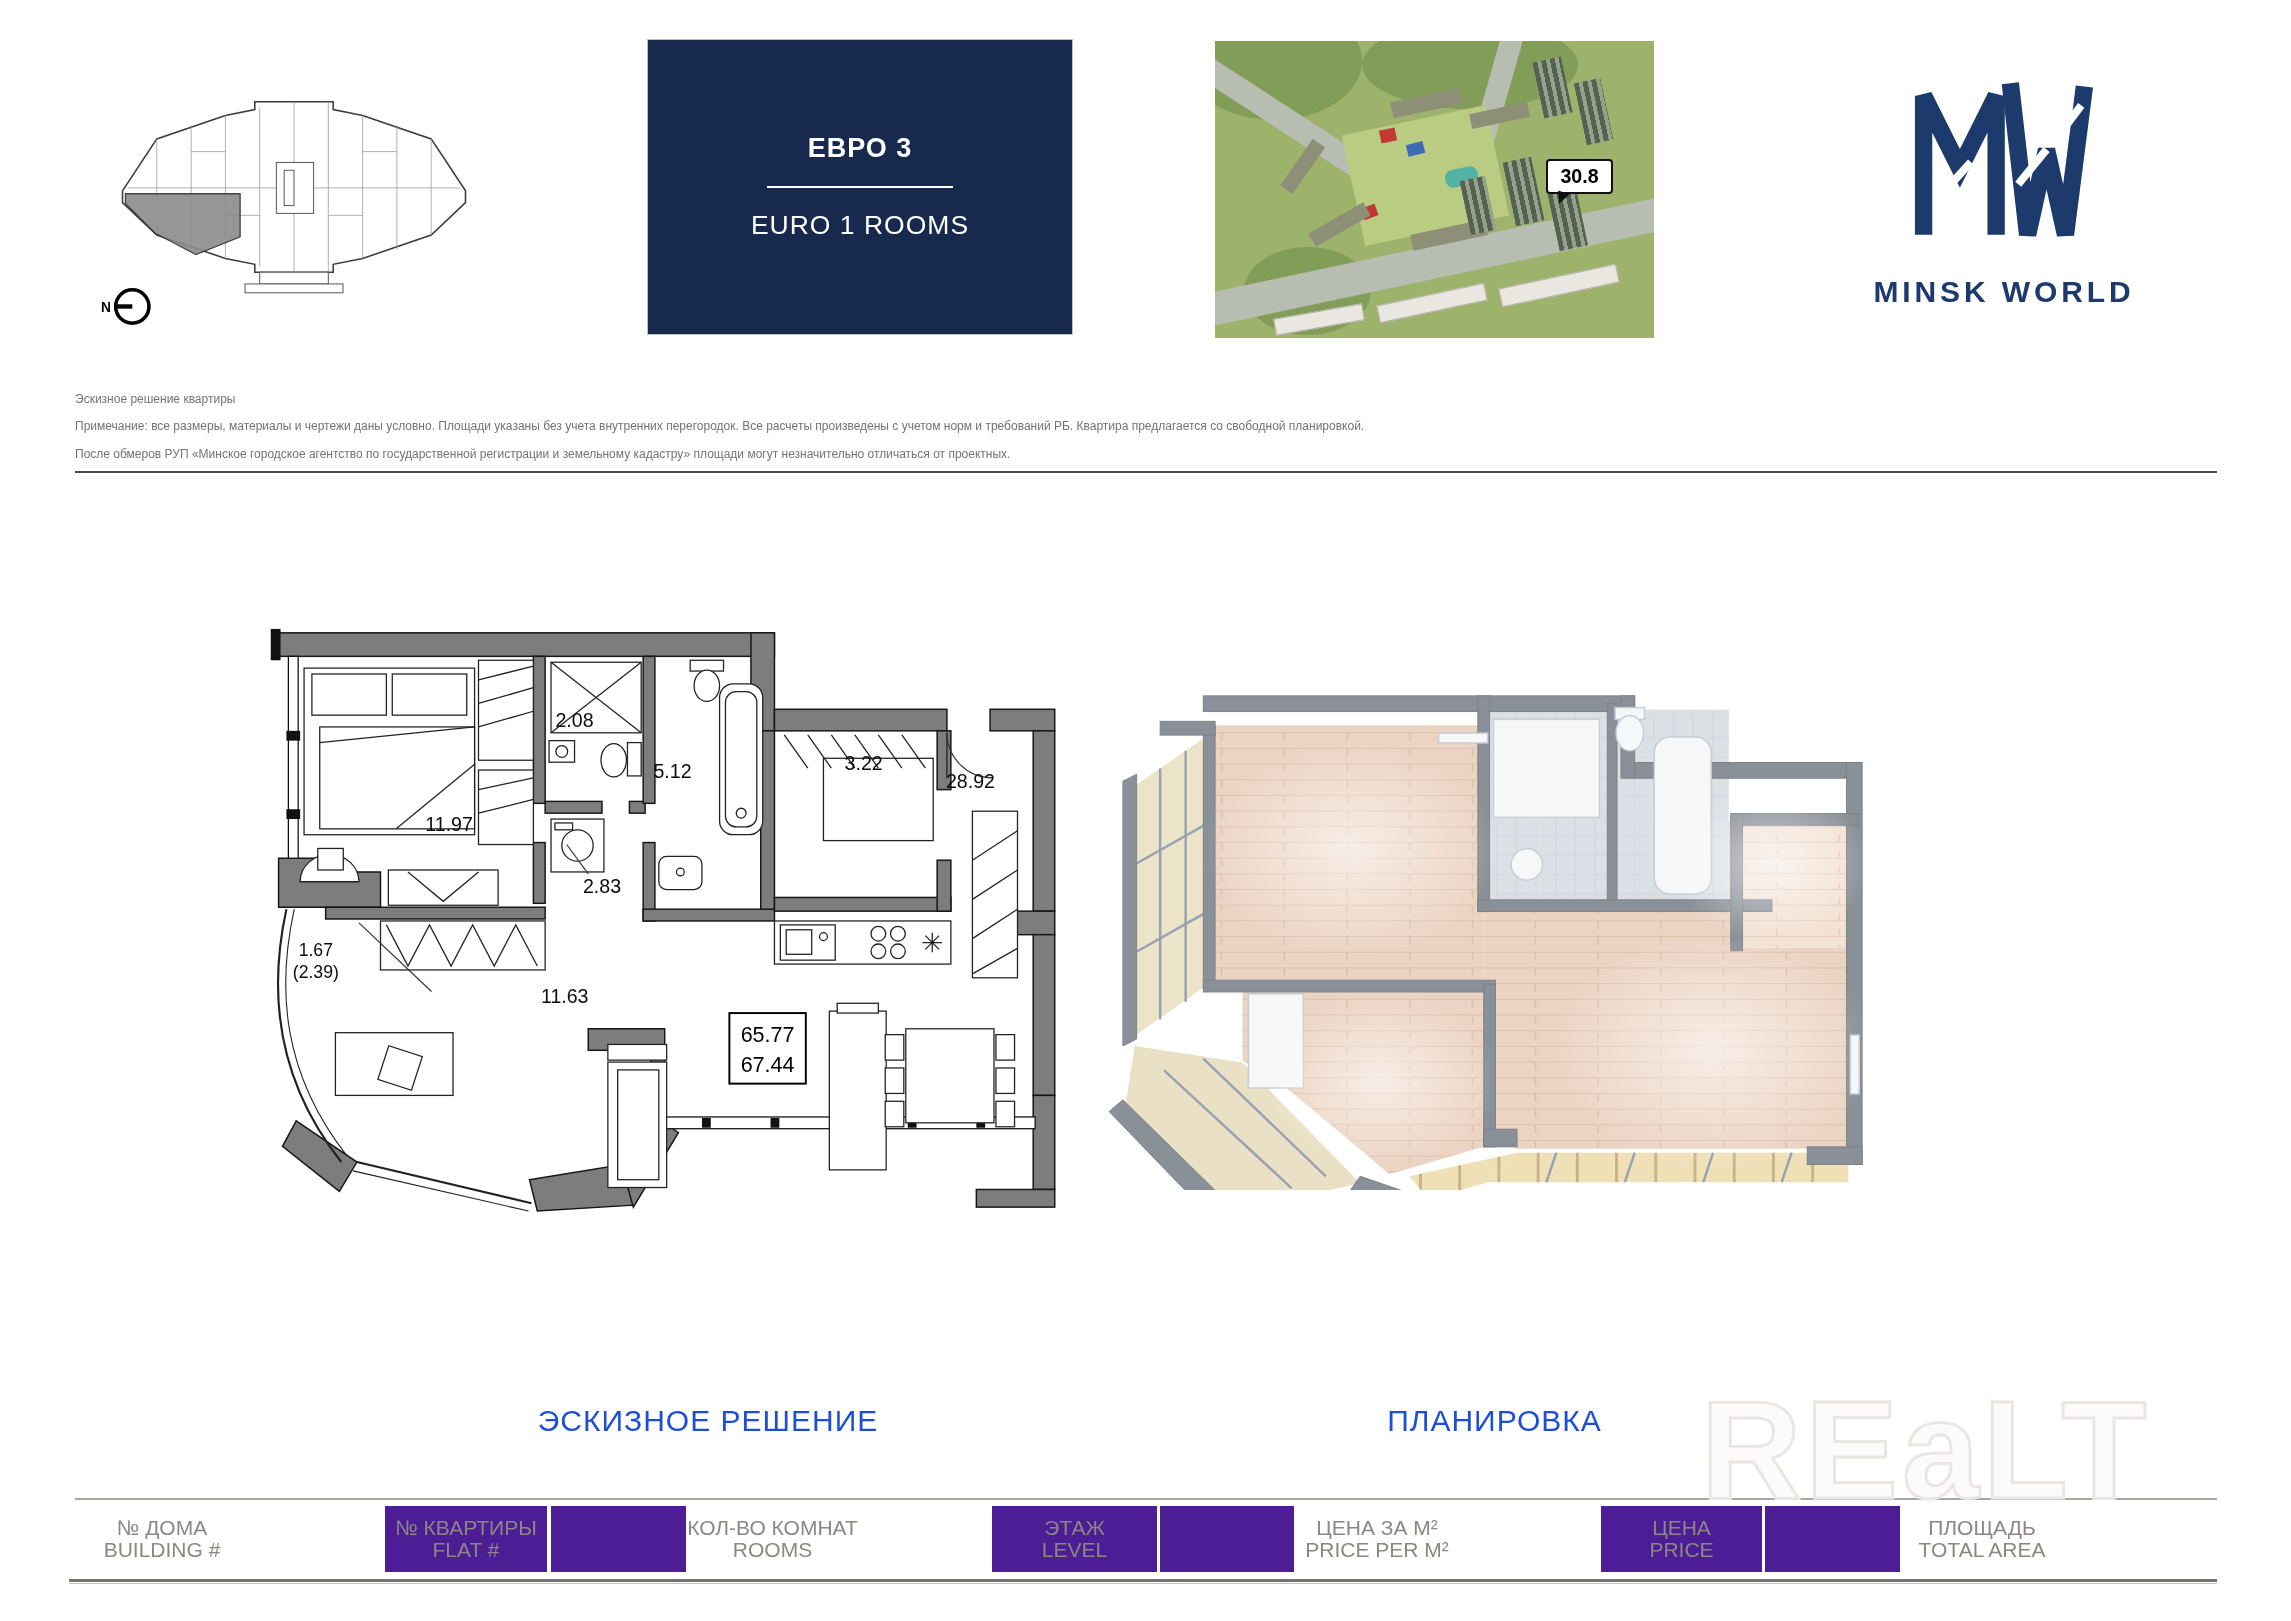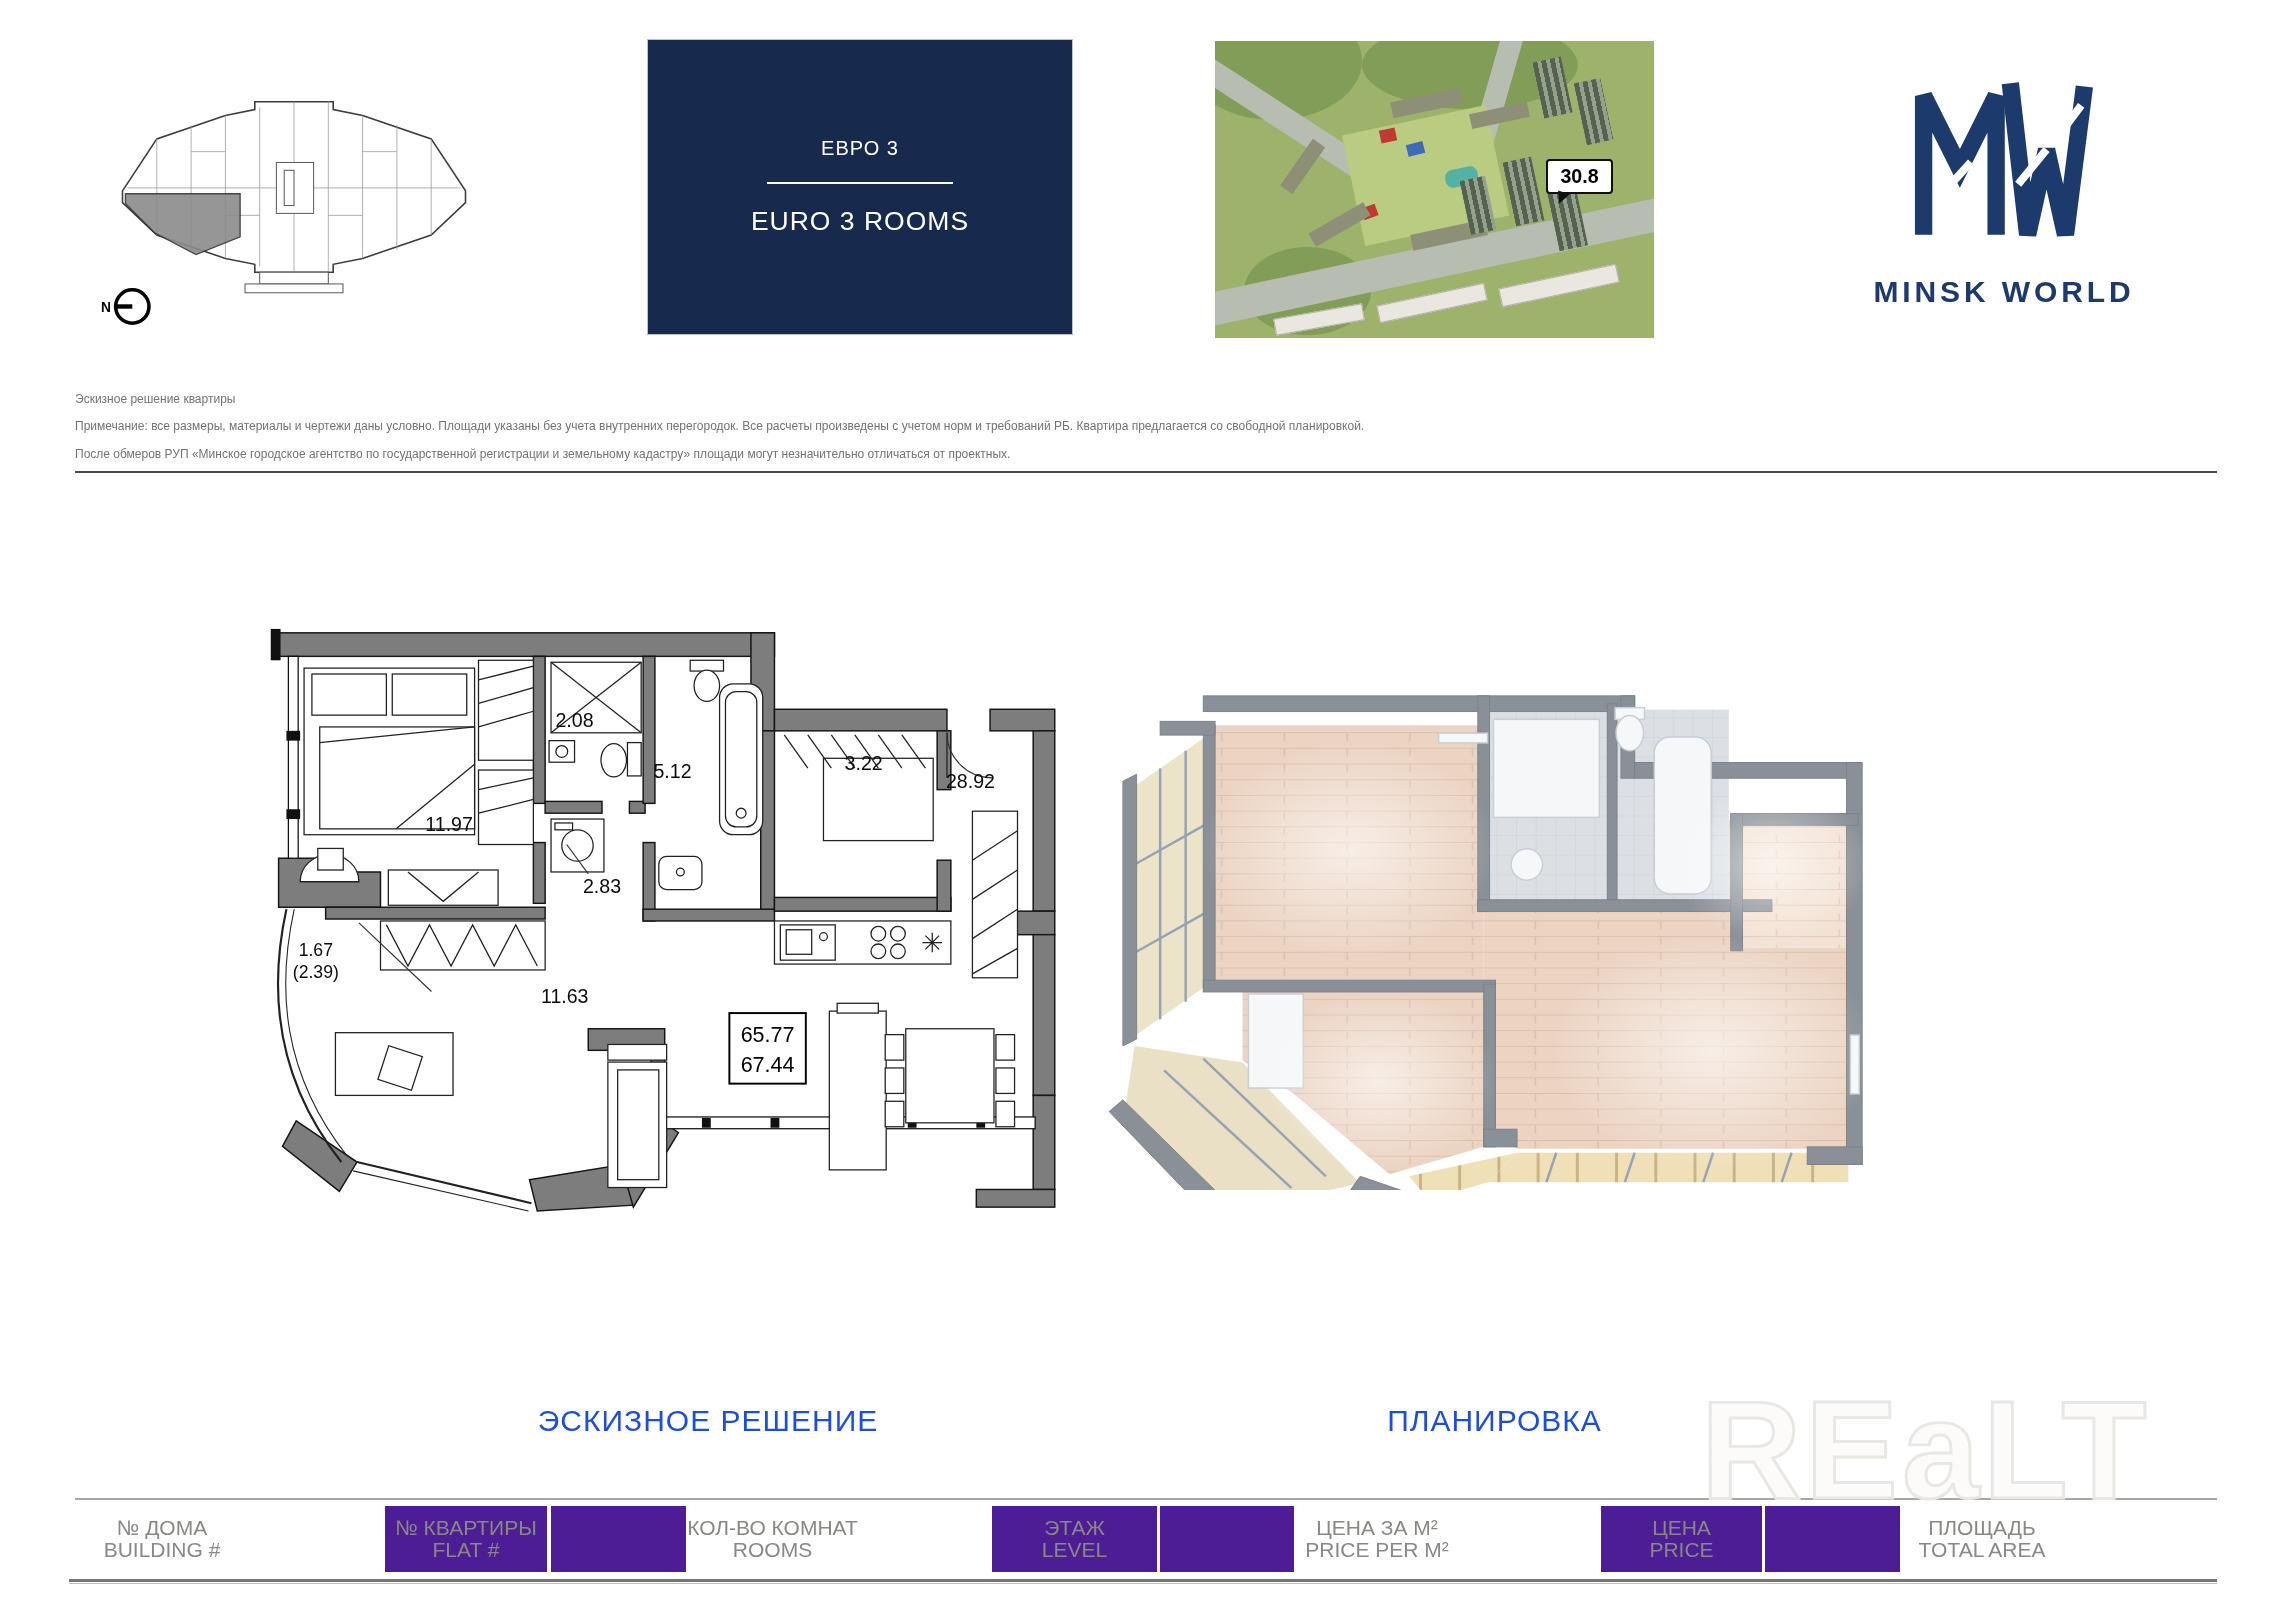--- a/index.html
+++ b/index.html
@@ -4,21 +4,21 @@
 <style>
   html,body{margin:0;padding:0;background:#fff;}
   .page{position:relative;width:2292px;height:1621px;background:#fff;overflow:hidden;
         font-family:"Liberation Sans",sans-serif;color:#111;}
   .abs{position:absolute;}
 
   
   .unit-card{left:647px;top:39px;width:424px;height:294px;background:#17294d;
              border:1px solid #bcc2cc;display:flex;flex-direction:column;
              align-items:center;justify-content:center;color:#fff;}
-  .unit-card .ru{font-size:20px;letter-spacing:1px;}
+  .unit-card .ru{font-size:27px;letter-spacing:1px;font-weight:bold;}
   .unit-card .divider{width:186px;height:2px;background:#fff;margin:21.6px 0;}
   .unit-card .en{font-size:26.5px;letter-spacing:1px;}
 
   .map{left:1215px;top:41px;width:439px;height:297px;background:#9db36b;overflow:hidden;}
   .map .blob{position:absolute;border-radius:50%;background:#7a9551;opacity:.75;}
   .map .road{position:absolute;background:#b8bdb2;}
   .map .bld{position:absolute;background:#8d8f77;}
   .map .tower{position:absolute;background:repeating-linear-gradient(90deg,#55624f 0 4.9px,#94a18c 4.9px 8.8px);}
   .map .white-bld{position:absolute;background:#e9e7e0;border:1px solid #b2b0a7;}
   .map .lawn{position:absolute;background:#b9cc81;}
@@ -95,21 +95,21 @@
     <g>
       <circle cx="35" cy="233" r="17" fill="none" stroke="#000" stroke-width="3.6"></circle>
       <line x1="17" y1="233" x2="35" y2="233" stroke="#000" stroke-width="4.5"></line>
       <text x="3" y="239" font-size="14" font-weight="bold" fill="#000">N</text>
     </g>
   </svg>
 
   <div class="abs unit-card">
     <div class="ru">ЕВРО 3</div>
     <div class="divider"></div>
-    <div class="en">EURO 3 ROOMS</div>
+    <div class="en">EURO 1 ROOMS</div>
   </div>
 
   <div class="abs map">
     <div class="blob" style="left:-29px;top:-39px;width:176px;height:118px"></div>
     <div class="blob" style="left:147px;top:-19.6px;width:216px;height:88px"></div>
     <div class="blob" style="left:29px;top:206px;width:127px;height:88px"></div>
     <div class="road" style="left:-39px;top:201px;width:549px;height:33px;transform:rotate(-12deg)"></div>
     <div class="road" style="left:-147px;top:59px;width:412px;height:23.5px;transform:rotate(33deg)"></div>
     <div class="road" style="left:263px;top:-59px;width:21.6px;height:274px;transform:rotate(16deg)"></div>
     <div class="lawn" style="left:137px;top:78px;width:147px;height:113px;transform:rotate(-12deg)"></div>

